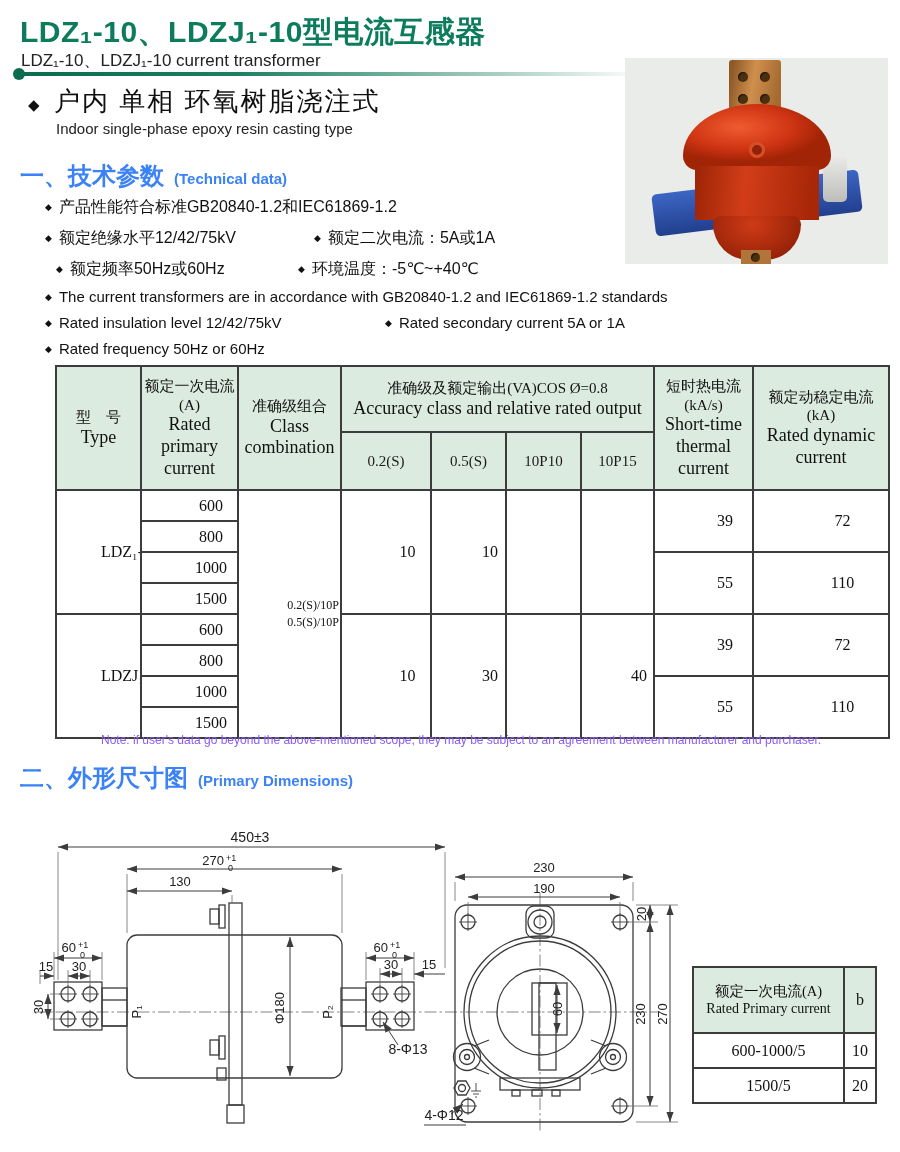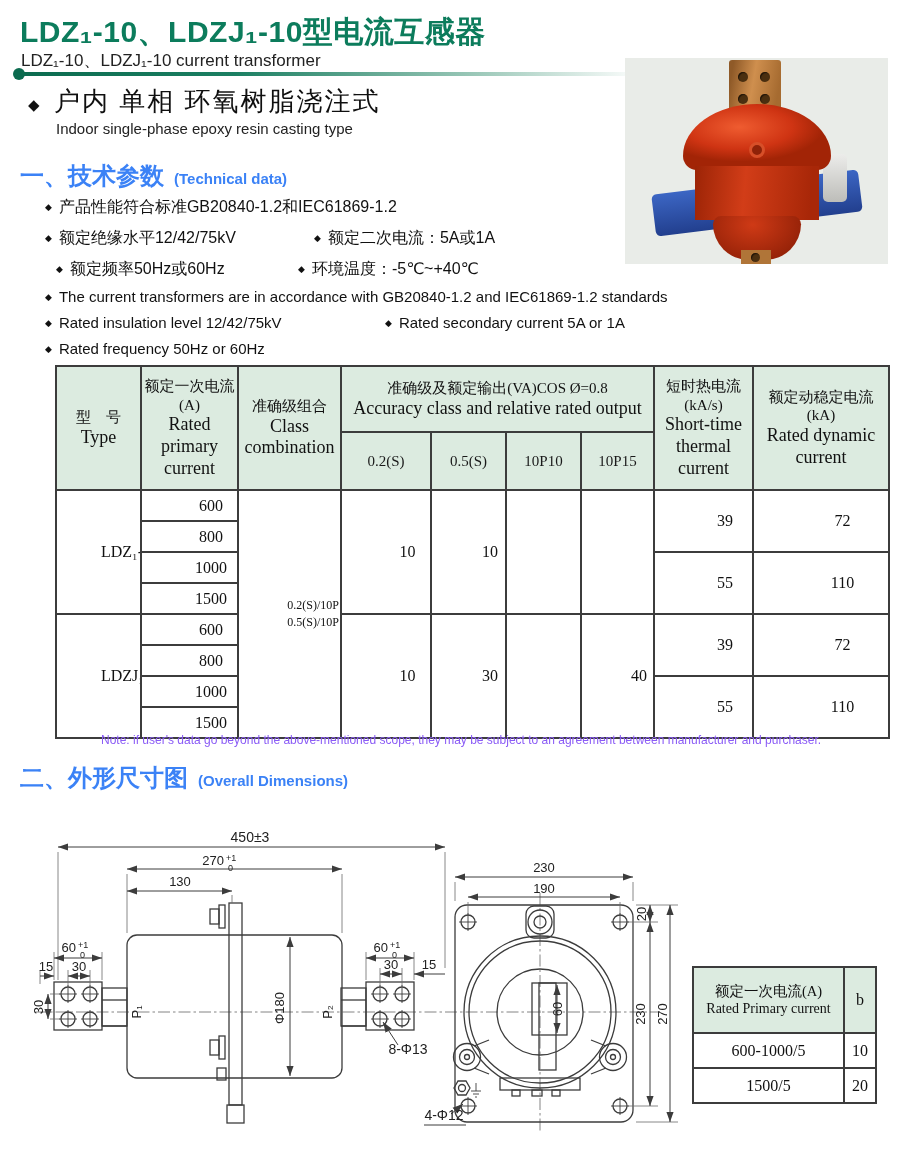--- a/index.html
+++ b/index.html
@@ -218,21 +218,21 @@
     </tr>
     <tr>
       <td>1500</td>
     </tr>
   </tbody>
     </table>
 
   <div class="abs note-en">Note: if user's data go beyond the above-mentioned scope, they may be subject to an agreement between manufacturer and purchaser.</div>
 
   <div class="abs sec-head sec2">
-    <span>二、外形尺寸图</span><span class="sub">(Overall Dimensions)</span>
+    <span>二、外形尺寸图</span><span class="sub">(Primary Dimensions)</span>
   </div>
 
   <svg class="drw" width="672" height="332" viewBox="20 820 672 332">
     <defs>
       <marker id="arw" viewBox="0 0 10 8" refX="9.5" refY="4" markerWidth="11" markerHeight="9" orient="auto-start-reverse" markerUnits="userSpaceOnUse">
         <path d="M0,0.6 9.5,4 0,7.4Z" fill="#3c3c3c"></path>
       </marker>
     </defs>
 
     <g stroke="#777" stroke-width="0.9" stroke-dasharray="12 3 2.5 3" fill="none">

